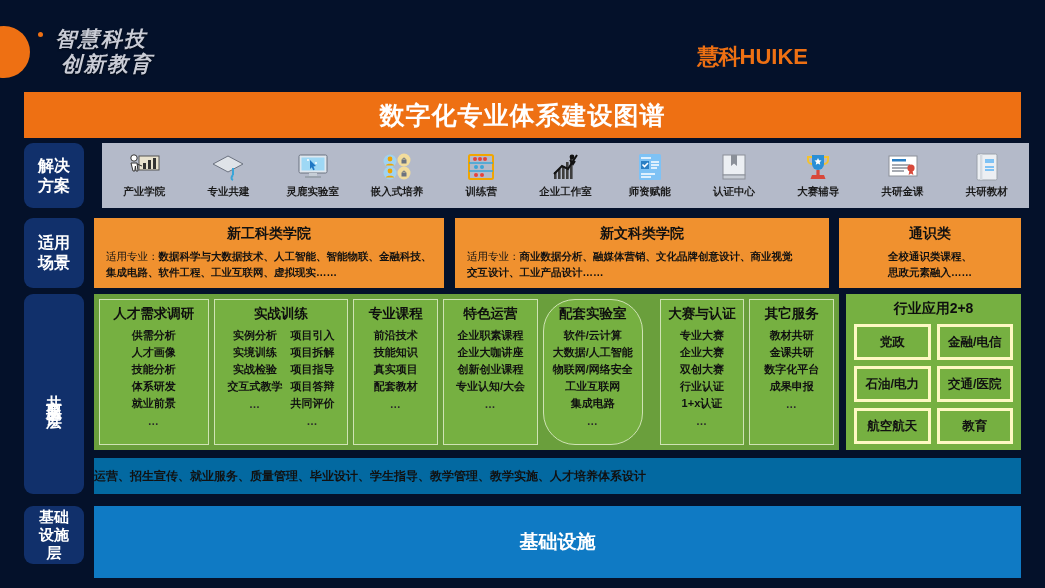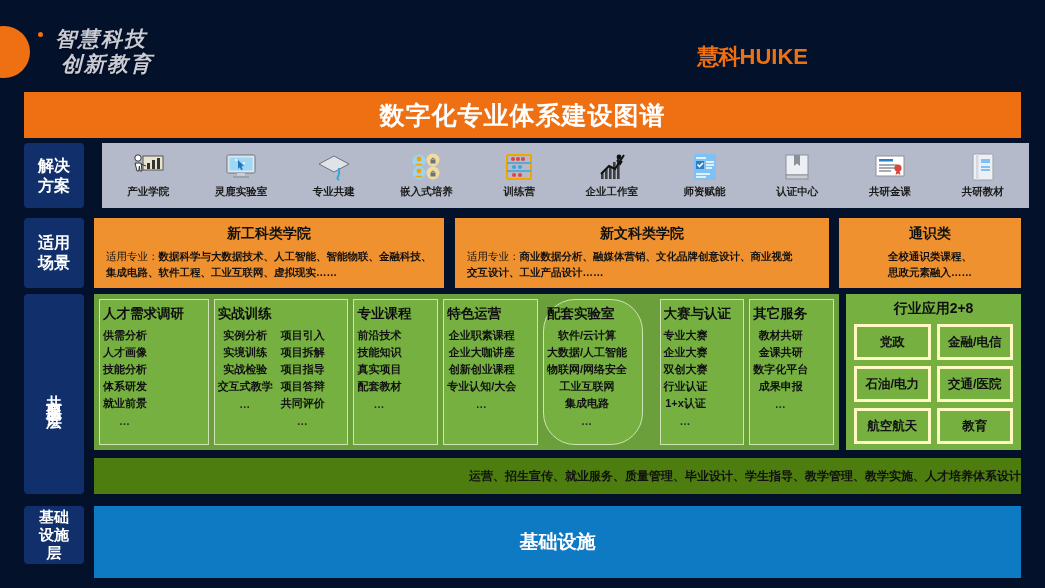--- a/index.html
+++ b/index.html
@@ -36,21 +36,21 @@
 
   
   .title-bar {
     position: absolute; left: 24px; top: 92px; width: 997px; height: 46px;
     background: #ee7013; display: flex; align-items: center; justify-content: center;
   }
   .title-bar span { color: #fff; font-size: 25px; font-weight: bold; letter-spacing: 1px; }
 
   
   .rail {
-    position: absolute; left: 24px; background: #11306b; border-radius: 4px;
+    position: absolute; left: 24px; background: #11306b; border-radius: 9px;
     width: 60px; display: flex; align-items: center; justify-content: center;
     color: #fff; font-weight: bold; font-size: 16px; line-height: 20px; text-align: center;
   }
   .rail-vert { writing-mode: vertical-rl; text-orientation: upright; letter-spacing: 5px; line-height: 24px; }
 
   
   .solutions {
     position: absolute; left: 102px; top: 143px; width: 927px; height: 65px;
     background: #b4bac9; display: flex; align-items: center;
   }
@@ -77,42 +77,42 @@
   
   .green-wrap {
     position: absolute; left: 94px; top: 294px; width: 927px; height: 156px;
     display: flex; gap: 7px;
   }
   .green-left {
     width: 745px; background: #6a9f3c; padding: 5px; display: flex; gap: 5px;
   }
   .gcard {
     background: #76b041; border: 1px solid #cfe3b4; padding: 5px 3px 3px 3px;
-    display: flex; flex-direction: column; align-items: flex-start;
+    display: flex; flex-direction: column; align-items: center;
   }
   .gcard .gh { font-size: 13.5px; font-weight: bold; color: #0e0e0e; margin-bottom: 5px; white-space: nowrap; }
   .gcols { display: flex; gap: 8px; flex: 1; }
   .gcol { display: flex; flex-direction: column; align-items: center; gap: 2px; }
   .gcol li { list-style: none; font-size: 11px; font-weight: bold; color: #111; white-space: nowrap; line-height: 15px; }
   .gcol li.dots { color: #2b2b2b; letter-spacing: 1px; margin-top: 1px; }
 
   .green-right {
     flex: 1; background: #76b041; padding: 6px 8px; display: flex; flex-direction: column;
   }
   .green-right .gh { text-align: center; font-size: 14px; font-weight: bold; color: #0e0e0e; margin-bottom: 6px; }
   .ind-grid { flex: 1; display: grid; grid-template-columns: 1fr 1fr; grid-template-rows: 1fr 1fr 1fr; gap: 6px; }
   .ind-tile {
     border: 3px solid #fef9c3; display: flex; align-items: center; justify-content: center;
     font-size: 12.5px; font-weight: bold; color: #111;
   }
 
   
   .ops {
     position: absolute; left: 94px; top: 458px; width: 927px; height: 36px;
-    background: #4d7c0f; display: flex; align-items: center; justify-content: flex-end;
+    background: #0369a1; display: flex; align-items: center; justify-content: flex-start;
   }
   .ops span { font-size: 12px; font-weight: bold; color: #111; }
 
   
   .infra {
     position: absolute; left: 94px; top: 506px; width: 927px; height: 72px;
     background: #0f7ac4; display: flex; align-items: center; justify-content: center;
   }
   .infra span { font-size: 19px; font-weight: bold; color: #fff; }
 </style>
@@ -159,40 +159,40 @@
           <circle cx="7" cy="6" r="3.2" fill="#fff" stroke="#333"></circle>
           <path d="M4 11h6l1 8h-2l-.6-5-.6 5H6z" fill="#fff" stroke="#333"></path>
           <path d="M10 12l5 2" stroke="#333" fill="none"></path>
         </svg>
       </span>
       <span class="lbl">产业学院</span>
     </div>
     <div class="sol-item">
       <span>
         <svg class="ico" viewBox="0 0 34 30">
+          <path d="M17 4 32 12 17 20 2 12z" fill="#dfe3e8" stroke="#6b7280"></path>
+          <path d="M22 16v7" stroke="#3aa5d8" stroke-width="2" fill="none"></path>
+          <path d="M22 23c-2 2-2 4 0 5" stroke="#3aa5d8" stroke-width="2" fill="none"></path>
+        </svg>
+      </span>
+      <span class="lbl">专业共建</span>
+    </div>
+    <div class="sol-item">
+      <span>
+        <svg class="ico" viewBox="0 0 34 30">
           <rect x="3" y="3" width="28" height="18" rx="1.5" fill="#dfe7ee" stroke="#6b7280"></rect>
           <rect x="5.5" y="5.5" width="23" height="13" fill="#9ed8f5"></rect>
           <path d="M14 8l6 6-2.6.4 1.4 3-1.6.8-1.4-3-1.8 1.8z" fill="#1f77c4"></path>
           <circle cx="12" cy="8" r="1" fill="#fff"></circle>
           <circle cx="20" cy="11" r="1" fill="#fff"></circle>
           <rect x="13" y="21" width="8" height="3" fill="#c6ced6"></rect>
           <rect x="9" y="24" width="16" height="2" fill="#9aa3ad"></rect>
         </svg>
       </span>
       <span class="lbl">灵鹿实验室</span>
-    </div>
-    <div class="sol-item">
-      <span>
-        <svg class="ico" viewBox="0 0 34 30">
-          <path d="M17 4 32 12 17 20 2 12z" fill="#dfe3e8" stroke="#6b7280"></path>
-          <path d="M22 16v7" stroke="#3aa5d8" stroke-width="2" fill="none"></path>
-          <path d="M22 23c-2 2-2 4 0 5" stroke="#3aa5d8" stroke-width="2" fill="none"></path>
-        </svg>
-      </span>
-      <span class="lbl">专业共建</span>
     </div>
     <div class="sol-item">
       <span>
         <svg class="ico" viewBox="0 0 34 30">
           <circle cx="10" cy="9" r="6.5" fill="#9fd2f0"></circle>
           <circle cx="10" cy="7" r="2.4" fill="#f0a500"></circle>
           <path d="M5.6 13.5c1-2.2 7.8-2.2 8.8 0z" fill="#f0a500"></path>
           <circle cx="10" cy="21" r="6.5" fill="#9fd2f0"></circle>
           <circle cx="10" cy="19" r="2.4" fill="#f0a500"></circle>
           <path d="M5.6 25.5c1-2.2 7.8-2.2 8.8 0z" fill="#f0a500"></path>
@@ -255,20 +255,33 @@
           <rect x="6" y="3" width="22" height="20" fill="#eceff3" stroke="#8b9099"></rect>
           <rect x="6" y="23" width="22" height="4" fill="#c9ced6" stroke="#8b9099"></rect>
           <path d="M14 3h6v11l-3-2.4L14 14z" fill="#8b9099"></path>
         </svg>
       </span>
       <span class="lbl">认证中心</span>
     </div>
     <div class="sol-item">
       <span>
         <svg class="ico" viewBox="0 0 34 30">
+          <path d="M11 3h12v9a6 6 0 0 1-12 0z" fill="#2b8fd6"></path>
+          <path d="M11 5H7v3a4 4 0 0 0 4 4" fill="none" stroke="#f2c230" stroke-width="2"></path>
+          <path d="M23 5h4v3a4 4 0 0 1-4 4" fill="none" stroke="#f2c230" stroke-width="2"></path>
+          <path d="M17 6l1.1 2.3 2.4.3-1.8 1.7.5 2.4L17 11.6l-2.2 1.1.5-2.4-1.8-1.7 2.4-.3z" fill="#fff"></path>
+          <rect x="15.4" y="18" width="3.2" height="5" fill="#d8483a"></rect>
+          <path d="M11 23h12l1.5 4h-15z" fill="#d8483a"></path>
+        </svg>
+      </span>
+      <span class="lbl">大赛辅导</span>
+    </div>
+    <div class="sol-item">
+      <span>
+        <svg class="ico" viewBox="0 0 34 30">
           <rect x="3" y="4" width="28" height="20" fill="#fff" stroke="#8b9099"></rect>
           <rect x="6" y="7" width="14" height="2.5" fill="#2b7fc4"></rect>
           <path d="M6 13h18M6 16h18M6 19h12" stroke="#8b9099" stroke-width="1.4"></path>
           <circle cx="25" cy="16" r="3.6" fill="#d8483a"></circle>
           <path d="M23.4 19l-.8 4 2.4-1.4 2.4 1.4-.8-4z" fill="#d8483a"></path>
         </svg>
       </span>
       <span class="lbl">共研金课</span>
     </div>
     <div class="sol-item">

